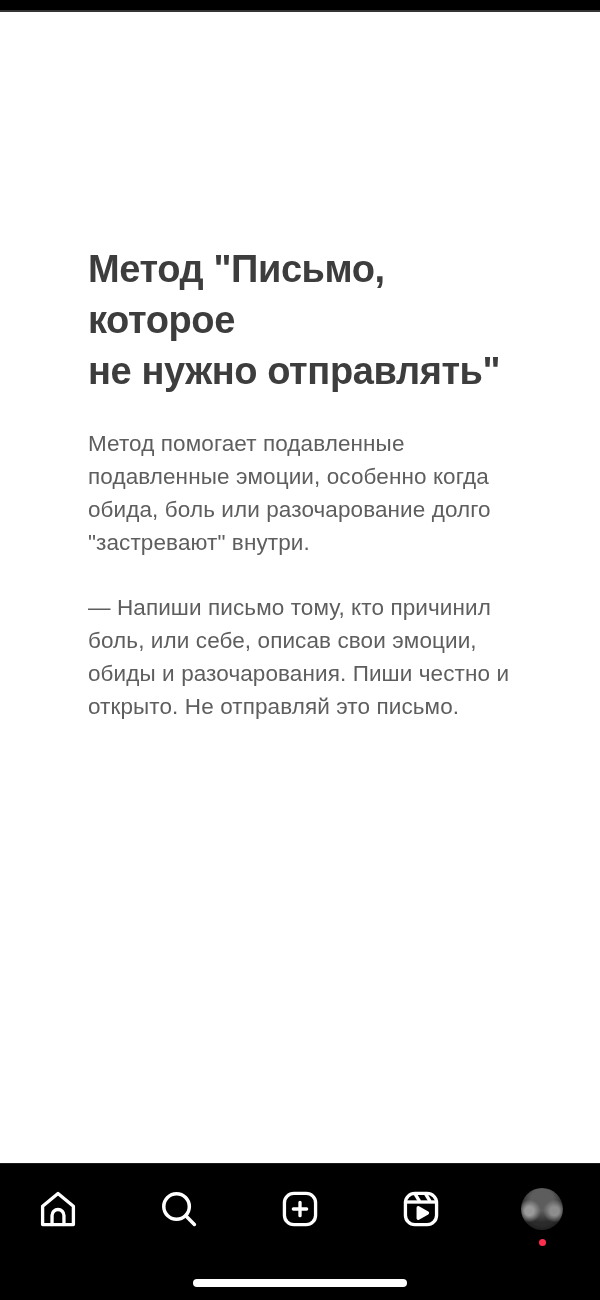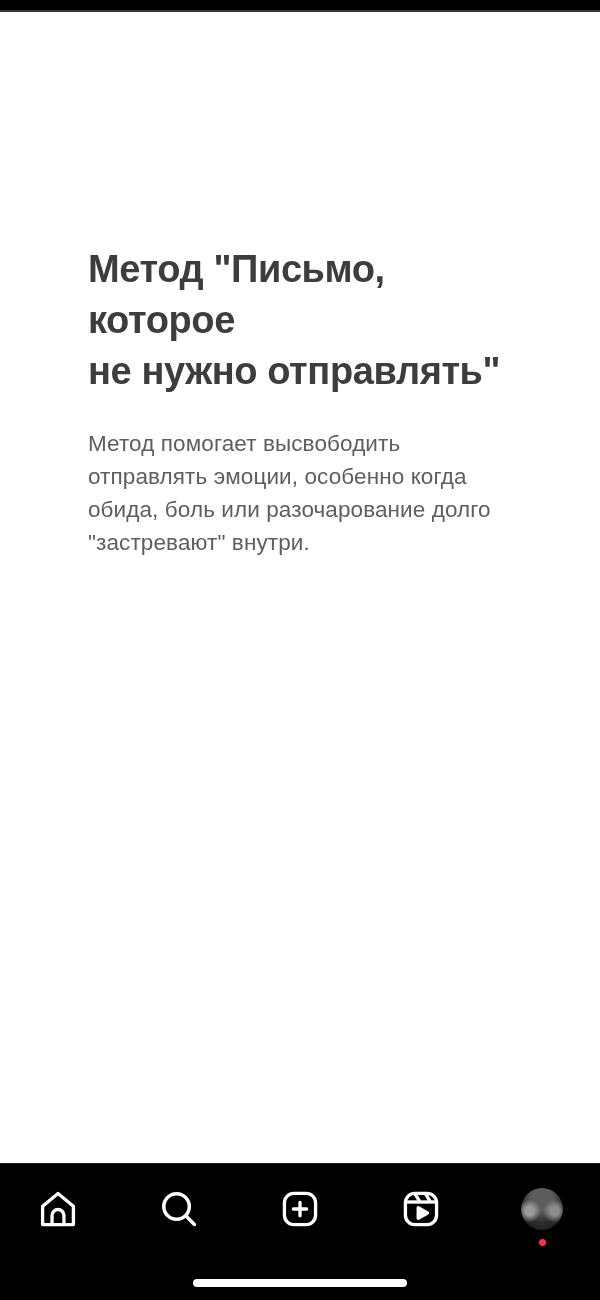--- a/index.html
+++ b/index.html
@@ -110,21 +110,22 @@
 
 <div class="screen">
 
   <div class="status-bar"></div>
 
   <main class="content">
     <h1 class="post-title">
       <span>Метод "Письмо, которое</span>
       <span>не нужно отправлять"</span>
     </h1>
-    <p>Метод помогает высвободить отправлять эмоции, особенно когда обида, боль или разочарование долго "застревают" внутри.</p>
+    <p>Метод помогает подавленные подавленные эмоции, особенно когда обида, боль или разочарование долго "застревают" внутри.</p>
+    <p>— Напиши письмо тому, кто причинил боль, или себе, описав свои эмоции, обиды и разочарования. Пиши честно и открыто. Не отправляй это письмо.</p>
   </main>
 
   <nav class="bottom-nav">
 
     <button class="nav-btn" aria-label="Home">
       <svg viewBox="0 0 24 24" fill="none" stroke="currentColor" stroke-width="1.9" stroke-linejoin="round" xmlns="http://www.w3.org/2000/svg">
         <path d="M3.2 10.4 L12 3.1 L20.8 10.4 V20.9 H3.2 Z"></path>
         <path d="M8.6 20.9 V15.7 a3.4 3.4 0 0 1 6.8 0 V20.9" stroke-linecap="round"></path>
       </svg>
     </button>

